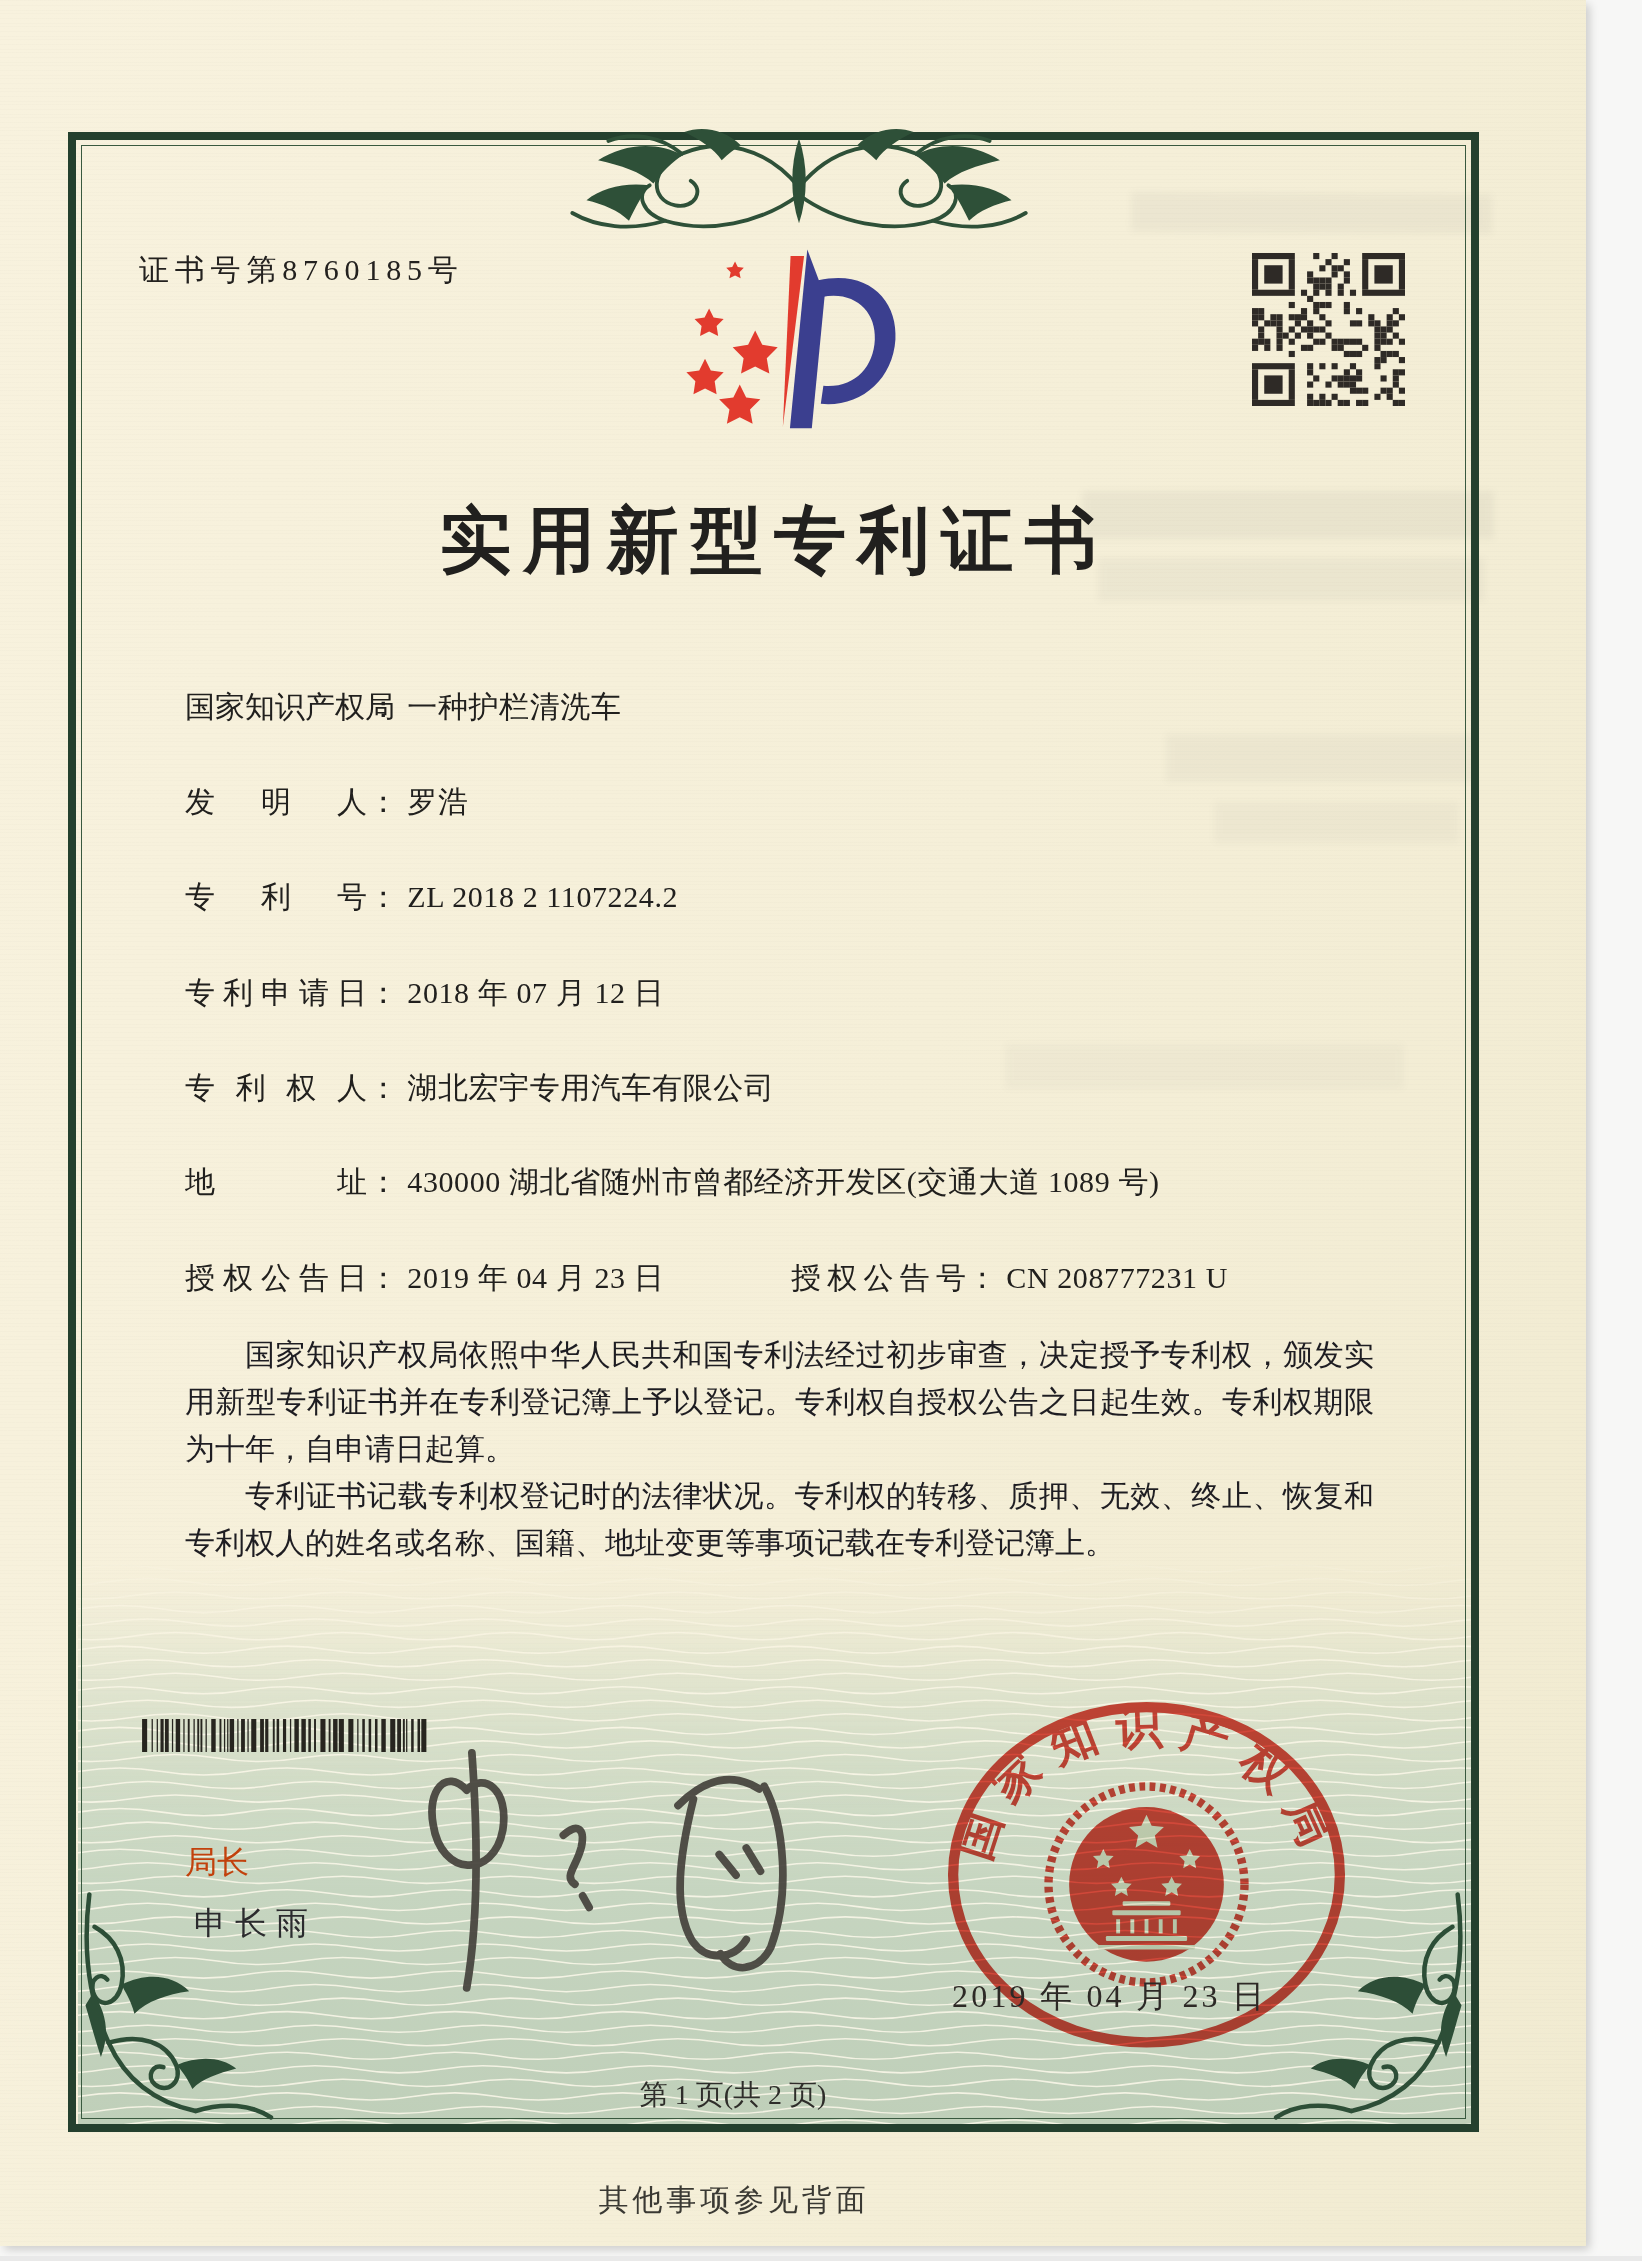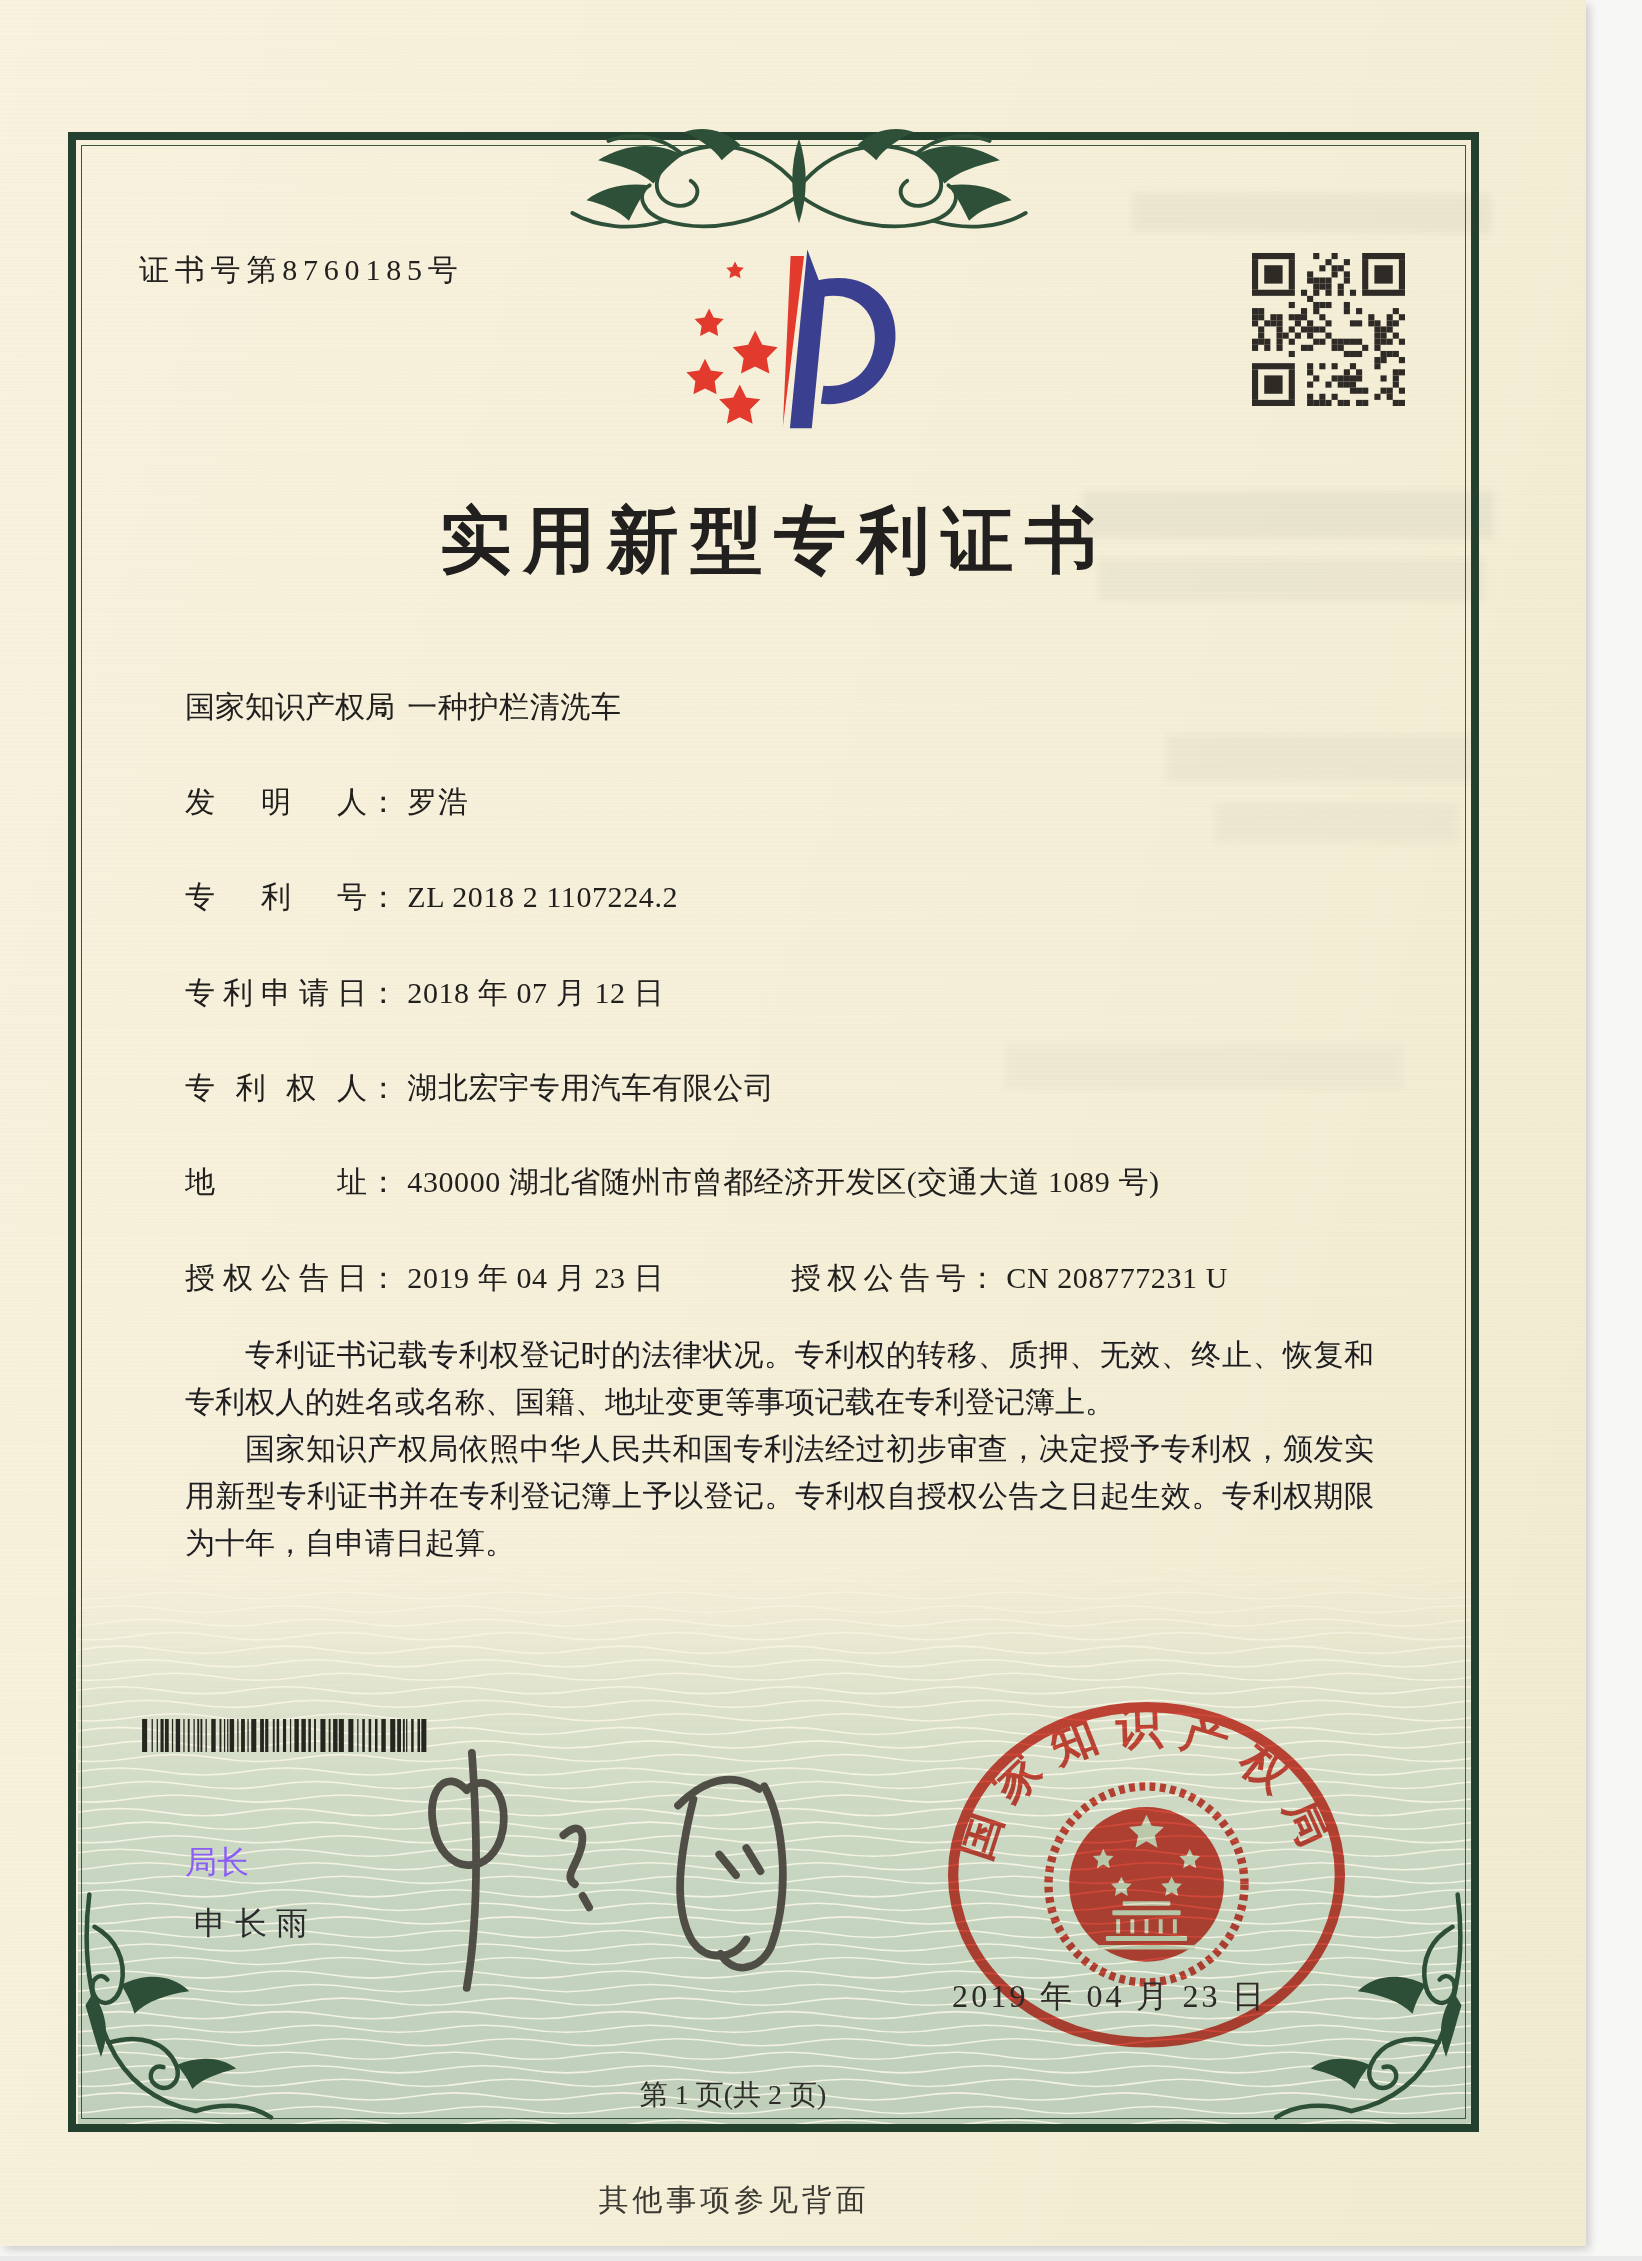--- a/index.html
+++ b/index.html
@@ -38,21 +38,21 @@
   .fsep{display:inline-block;margin:0 9px 0 1.3px;}
   .fvalue{letter-spacing:0.6px;}
   #grantNoRow{position:absolute;left:791px;top:1258px;font-size:30px;white-space:nowrap;z-index:8;color:#21201e;}
   #grantNoRow .flabel{width:175px;font-family:Liberation Serif, serif;}
   
   #body{position:absolute;left:185px;top:1331px;width:1189px;z-index:8;
         font-size:30px;line-height:47px;text-align:justify;color:#1e1d22;}
   #body p{margin:0;text-indent:2em;}
   
   #barcode{position:absolute;left:140px;top:1719px;z-index:8;}
-  #chief{position:absolute;left:185px;top:1841px;z-index:8;font-size:32px;color:#8b5cf6;}
+  #chief{position:absolute;left:185px;top:1841px;z-index:8;font-size:32px;color:#c2410c;}
   #chiefName{position:absolute;left:194px;top:1902px;z-index:8;font-size:32px;letter-spacing:9px;color:#2b2b2e;}
   #signature{position:absolute;left:370px;top:1727px;z-index:8;}
   #seal{position:absolute;left:937px;top:1691px;z-index:9;mix-blend-mode:multiply;}
   #sealDate{position:absolute;left:952px;top:1975px;z-index:10;font-size:32px;letter-spacing:3.2px;color:#2d2926;}
   #pageFooter{position:absolute;left:0;top:2076px;width:1466px;text-align:center;z-index:8;
               font-size:28px;color:#2e2d2a;}
   #backNote{position:absolute;left:0;top:2180px;width:1468px;text-align:center;z-index:4;
             font-size:30px;letter-spacing:3.9px;color:#3a3933;}
 </style>
 </head>
@@ -363,22 +363,22 @@
       <div class="frow" style="top: 1068px;"><span class="flabel">专利权人</span><span class="fsep">：</span><span class="fvalue">湖北宏宇专用汽车有限公司</span></div>
       <div class="frow" style="top: 1162px;"><span class="flabel">地址</span><span class="fsep">：</span><span class="fvalue">430000 湖北省随州市曾都经济开发区(交通大道 1089 号)</span></div>
       <div class="frow" style="top: 1258px;"><span class="flabel">授权公告日</span><span class="fsep">：</span><span class="fvalue">2019 年 04 月 23 日</span></div>
     </div>
 
   <div id="grantNoRow" class="frow">
     <span class="flabel">授权公告号</span><span class="fsep">：</span><span class="fvalue">CN 208777231 U</span>
   </div>
 
   <div id="body">
+      <p>国家知识产权局依照中华人民共和国专利法经过初步审查，决定授予专利权，颁发实用新型专利证书并在专利登记簿上予以登记。专利权自授权公告之日起生效。专利权期限为十年，自申请日起算。</p>
       <p>专利证书记载专利权登记时的法律状况。专利权的转移、质押、无效、终止、恢复和专利权人的姓名或名称、国籍、地址变更等事项记载在专利登记簿上。</p>
-      <p>国家知识产权局依照中华人民共和国专利法经过初步审查，决定授予专利权，颁发实用新型专利证书并在专利登记簿上予以登记。专利权自授权公告之日起生效。专利权期限为十年，自申请日起算。</p>
     </div>
 
   <svg id="barcode" width="291" height="33" viewBox="0 0 452 52">
       <rect x="0" y="0" width="8" height="52" fill="#27251f"></rect>
       <rect x="15" y="0" width="2" height="52" fill="#27251f"></rect>
       <rect x="23" y="0" width="2" height="52" fill="#27251f"></rect>
       <rect x="29" y="0" width="5" height="52" fill="#27251f"></rect>
       <rect x="36" y="0" width="6" height="52" fill="#27251f"></rect>
       <rect x="47" y="0" width="2" height="52" fill="#27251f"></rect>
       <rect x="53" y="0" width="7" height="52" fill="#27251f"></rect>

